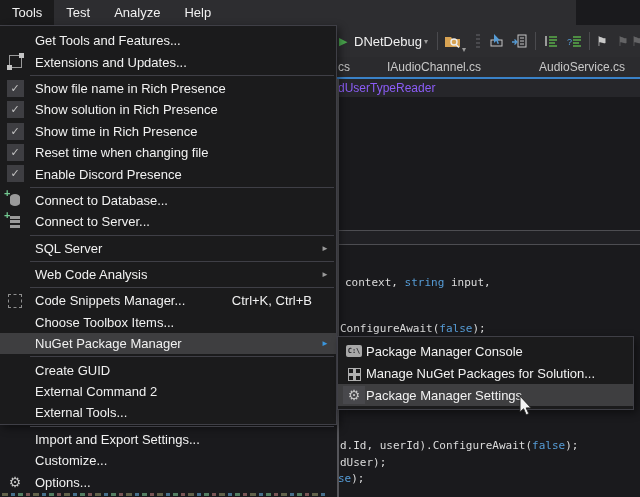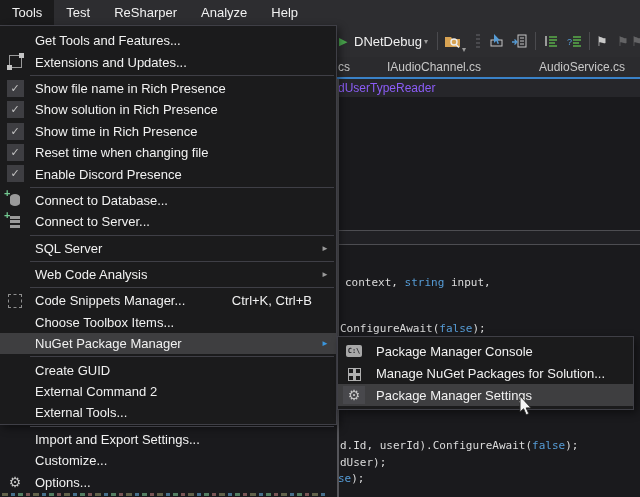--- a/index.html
+++ b/index.html
@@ -23,21 +23,21 @@
   .editor{position:absolute;left:0;top:97px;width:640px;height:400px;background:#1a1a1d;z-index:0;}
   .vline{position:absolute;left:337px;top:79px;width:2px;height:418px;background:#55555a;z-index:2;}
   .hline{position:absolute;left:0;width:640px;height:1px;background:#4d4d52;z-index:1;}
   .hband{position:absolute;left:0;top:231px;width:640px;height:14px;background:#202024;z-index:1;}
   .code-line{position:absolute;font-family:"DejaVu Sans Mono",monospace;font-size:11px;line-height:14px;white-space:pre;z-index:1;}
   .c-plain{color:#dcdcdc;} .c-keyword{color:#569cd6;text-align:center;}
   .sliver{position:absolute;left:2px;top:493px;width:326px;height:3px;z-index:1;opacity:.85;
     background:repeating-linear-gradient(90deg,#6e6e52 0 6px,transparent 6px 9px,#4f7e9e 9px 13px,transparent 13px 16px,#5e8f6e 16px 21px,transparent 21px 24px,#8a5f5f 24px 28px,transparent 28px 31px);}
 
   
-  .menubar{position:absolute;left:0;top:0;width:640px;height:25px;background:#2d2d30;z-index:5;display:flex;}
+  .menubar{position:absolute;left:0;top:0;width:576px;height:25px;background:#2d2d30;z-index:5;display:flex;}
   .mb-item{padding:0 12px;line-height:25px;font-size:13px;color:#f1f1f1;}
   .mb-item.active{background:#1b1b1c;}
 
   
   .menu-popup{position:absolute;left:0;top:25px;width:337px;height:400px;background:#1b1b1c;
       border:1px solid #3f3f46;border-left:none;box-sizing:border-box;padding-top:4px;z-index:10;
       box-shadow:3px 3px 8px rgba(0,0,0,.45);}
   .m-row{height:21.4px;display:flex;align-items:center;position:relative;color:#f1f1f1;font-size:13px;cursor:default;}
   .m-row.hl{background:#3e3e40;}
   .m-iconslot{position:absolute;left:4px;top:1px;width:22px;height:19px;display:flex;align-items:center;justify-content:center;}
@@ -49,21 +49,21 @@
   .m-sep::after{content:"";position:absolute;left:30px;right:2px;top:2px;height:1px;background:#3f3f46;}
 
   
   .submenu{position:absolute;left:337px;top:336px;width:297px;background:#1b1b1c;
       border:1px solid #3f3f46;box-sizing:border-box;padding:3px 0;z-index:11;
       box-shadow:3px 3px 8px rgba(0,0,0,.45);}
   .s-row{height:22px;display:flex;align-items:center;position:relative;color:#f1f1f1;font-size:13px;}
   .s-row.hl{background:#3e3e40;}
   .s-iconslot{position:absolute;left:5px;top:2px;width:22px;height:18px;display:flex;align-items:center;justify-content:center;}
   .s-row.hl .s-iconslot{background:#48484c;}
-  .s-label{margin-left:38px;white-space:nowrap;}
+  .s-label{margin-left:28px;white-space:nowrap;}
 
   
   .ico-check{width:17px;height:17px;background:#3e3e42;color:#c5c5c5;font-size:11px;line-height:17px;text-align:center;}
   .ico-gear{color:#c5c5c5;font-size:14px;line-height:16px;}
   .ico-ext{position:relative;width:11px;height:11px;border:1px solid #9a9a9a;}
   .ico-ext::before{content:"";position:absolute;left:-3px;bottom:-3px;width:5px;height:5px;background:#c5c5c5;}
   .ico-ext::after{content:"";position:absolute;right:-3px;top:-3px;width:5px;height:5px;background:#c5c5c5;}
   .ico-db{position:relative;width:10px;height:12px;background:#9a9a9a;border-radius:5px/3px;}
   .ico-db::before{content:"+";position:absolute;left:-6px;top:-7px;color:#73c991;font-size:11px;font-weight:bold;}
   .ico-server{position:relative;width:10px;height:12px;
@@ -174,21 +174,20 @@
       <div class="code-line" style="left: 340px; top: 439px;"><span class="c-plain">d.Id, userId).ConfigureAwait(</span><span class="c-keyword">false</span><span class="c-plain">);</span></div>
       <div class="code-line" style="left: 340px; top: 456px;"><span class="c-plain">dUser);</span></div>
       <div class="code-line" style="left: 338px; top: 472px;"><span class="c-keyword">se</span><span class="c-plain">);</span></div>
     </div>
   <div class="vline"></div>
   <div class="sliver"></div>
 
   <div class="menubar" id="menubar-items">
       <div class="mb-item active">Tools</div>
       <div class="mb-item">Test</div>
-      <div class="mb-item">ReSharper</div>
       <div class="mb-item">Analyze</div>
       <div class="mb-item">Help</div>
     </div>
 
   <div class="menu-popup" id="tools-menu">
       <div class="m-row">
         <span class="m-iconslot"></span>
         <span class="m-label">Get Tools and Features...</span>
       </div>
       <div class="m-row">

